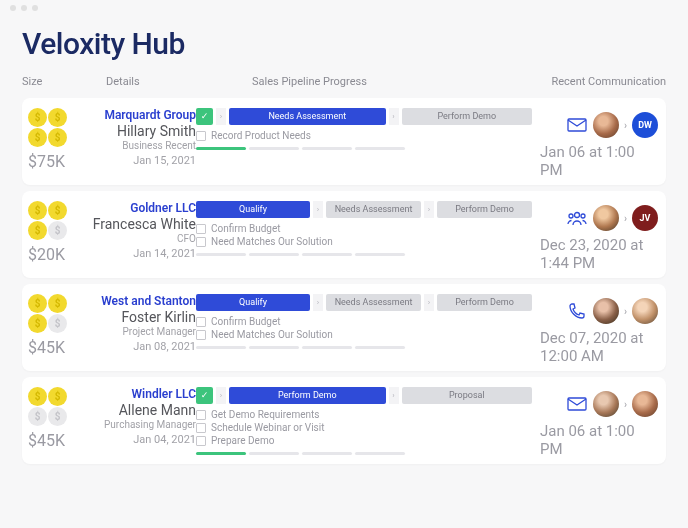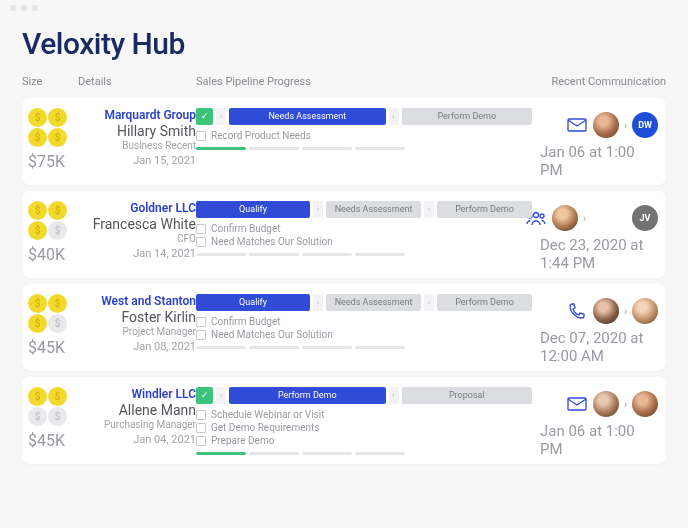--- a/index.html
+++ b/index.html
@@ -29,20 +29,21 @@
     font-weight: 500;
     color: #1b2a63;
     letter-spacing: -0.5px;
     margin-bottom: 14px;
   }
   .headers {
     display: flex;
     font-size: 11px;
     color: #8a8a92;
     padding-bottom: 4px;
+    gap: 28px;
   }
   .col-size { width: 56px; }
   .col-details { width: 118px; }
   .col-pipeline { flex: 1; }
   .col-comm { width: 126px; text-align: right; }
   .card {
     background: #fff;
     border-radius: 8px;
     padding: 10px 0 6px 0;
     margin-top: 6px;
@@ -101,21 +102,21 @@
     background-size: cover; background-position: center;
   }
   .arrow { font-size: 10px; color: #a0a0a6; }
   .comm-date { font-size: 15px; color: #9a9aa2; margin-top: 5px; }
   .photo1 { background: radial-gradient(circle at 40% 35%, #e8b896 20%, #a86b4a 55%, #5a3a28 100%); }
   .photo2 { background: radial-gradient(circle at 40% 35%, #f0c8a0 20%, #b07850 55%, #403020 100%); }
   .photo3 { background: radial-gradient(circle at 40% 35%, #e8c0a8 20%, #8a6048 55%, #302818 100%); }
   .photo4 { background: radial-gradient(circle at 40% 35%, #f4d4b8 20%, #c09068 55%, #504030 100%); }
   .photo5 { background: radial-gradient(circle at 40% 35%, #e8c8b0 20%, #a87858 55%, #403828 100%); }
   .badge-pink { background: #1d4ed8; }
-  .badge-purple { background: #737373; margin-left: 41px; }
+  .badge-purple { background: #7f1d1d; }
 </style>
 </head>
 <body>
 
 <div class="window">
   <div class="titlebar">
     <div class="win-dot"></div>
     <div class="win-dot"></div>
     <div class="win-dot"></div>
   </div>
@@ -181,21 +182,21 @@
           </div>
         </div>
         <div class="card">
           <div class="size-cell">
             <div class="coins">
               <div class="coin gold">$</div>
               <div class="coin gold">$</div>
               <div class="coin gold">$</div>
               <div class="coin gray">$</div>
             </div>
-            <div class="amount">$40K</div>
+            <div class="amount">$20K</div>
           </div>
           <div class="details-cell">
             <div class="company">Goldner LLC</div>
             <div class="person">Francesca White</div>
             <div class="role">CFO</div>
             <div class="date">Jan 14, 2021</div>
           </div>
           <div class="pipeline-cell">
             <div class="stages">
               <div class="stage active">Qualify</div>
@@ -313,25 +314,25 @@
             <div class="stages">
               <div class="stage done">✓</div>
               <div class="chev">›</div>
               <div class="stage active">Perform Demo</div>
               <div class="chev">›</div>
               <div class="stage next">Proposal</div>
             </div>
             <div class="tasks">
               <div class="task">
                 <input type="checkbox" style="">
+                <span>Get Demo Requirements</span>
+              </div>
+              <div class="task">
+                <input type="checkbox" style="">
                 <span>Schedule Webinar or Visit</span>
-              </div>
-              <div class="task">
-                <input type="checkbox" style="">
-                <span>Get Demo Requirements</span>
               </div>
               <div class="task">
                 <input type="checkbox" style="">
                 <span>Prepare Demo</span>
               </div>
             </div>
             <div class="progress">
               <div class="pseg green"></div>
               <div class="pseg gray"></div>
               <div class="pseg gray"></div>

